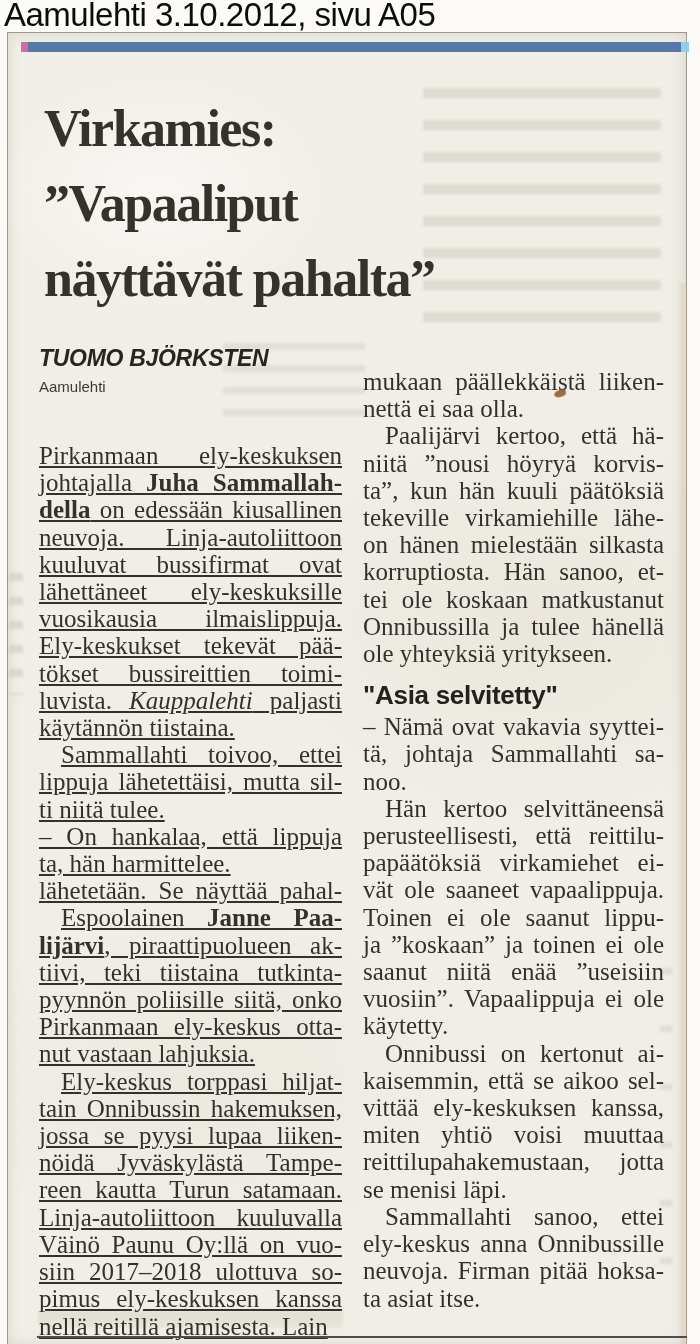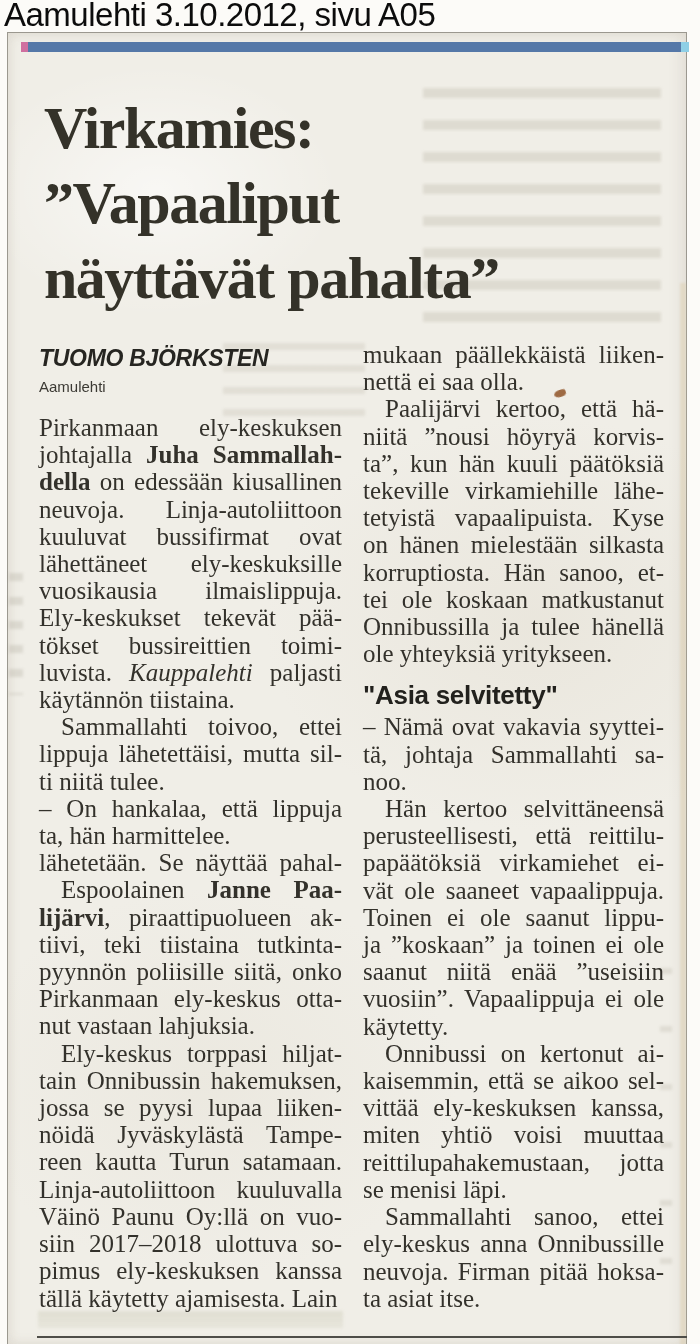--- a/index.html
+++ b/index.html
@@ -28,33 +28,33 @@
   .topbar{
     position:absolute;left:13px;top:9px;width:668px;height:10px;
     display:flex;
   }
   .topbar .tip-pink{width:7px;height:100%;}
   .topbar .bar-blue{flex:1;height:100%;}
   .topbar .tip-cyan{width:8px;height:100%;}
   .headline{
     position:absolute;left:36px;top:58px;width:618px;margin:0;
     font-family:"Liberation Serif",serif;font-weight:700;
-    font-size:60px;line-height:75px;letter-spacing:-1.5px;
+    font-size:52px;line-height:75px;letter-spacing:-1.5px;
     color:#343229;
   }
   .byline{position:absolute;left:31px;top:312px;width:300px;font-family:"Liberation Sans",sans-serif;}
   .byline .author{font-weight:700;font-size:23px;line-height:27px;color:#262521;letter-spacing:-0.3px;font-style:italic;}
   .byline .affil{font-size:15px;line-height:30px;color:#3c3a34;}
   .col{
     position:absolute;color:#33312b;
     font-size:25px;line-height:27.2px;
     font-family:"Liberation Serif",serif;
   }
-  .col-left{left:31px;top:381px;width:303px;}
-  .col-right{left:355px;top:308px;width:301px;}
+  .col-left{left:31px;top:409px;width:303px;text-decoration:underline;}
+  .col-right{left:355px;top:335px;width:301px;}
   .para{margin:0;}
   .bline{text-align:justify;text-align-last:justify;}
   .bline.last{text-align-last:left;}
   .bline.indent{text-indent:22px;}
   .subhead{
     font-family:"Liberation Sans",sans-serif;font-weight:700;
     font-size:26px;line-height:30px;margin:13px 0 3px 0;
     color:#22211d;letter-spacing:-0.3px;
   }
   .bottom-rule{position:absolute;left:29px;top:1303px;width:650px;height:2px;background:#4e4d48;}
@@ -144,34 +144,33 @@
       <div class="para">
         <div class="bline indent">Ely-keskus torppasi hiljat-</div>
         <div class="bline">tain Onnibussin hakemuksen,</div>
         <div class="bline">jossa se pyysi lupaa liiken-</div>
         <div class="bline">nöidä Jyväskylästä Tampe-</div>
         <div class="bline">reen kautta Turun satamaan.</div>
         <div class="bline">Linja-autoliittoon kuuluvalla</div>
         <div class="bline">Väinö Paunu Oy:llä on vuo-</div>
         <div class="bline">siin 2017–2018 ulottuva so-</div>
         <div class="bline">pimus ely-keskuksen kanssa</div>
-        <div class="bline last">tällä käytetty ajamisesta. Lain</div>
+        <div class="bline last">nellä reitillä ajamisesta. Lain</div>
       </div>
     </div>
   <div class="col col-right">
       <div class="para">
         <div class="bline">mukaan päällekkäistä liiken-</div>
         <div class="bline last">nettä ei saa olla.</div>
       </div>
       <div class="para">
         <div class="bline indent">Paalijärvi kertoo, että hä-</div>
         <div class="bline">niitä ”nousi höyryä korvis-</div>
         <div class="bline">ta”, kun hän kuuli päätöksiä</div>
         <div class="bline">tekeville virkamiehille lähe-</div>
-        <div class="bline">tetyistä vapaalipuista. Kyse</div>
         <div class="bline">on hänen mielestään silkasta</div>
         <div class="bline">korruptiosta. Hän sanoo, et-</div>
         <div class="bline">tei ole koskaan matkustanut</div>
         <div class="bline">Onnibussilla ja tulee hänellä</div>
         <div class="bline last">ole yhteyksiä yritykseen.</div>
       </div>
       <div class="subhead">"Asia selvitetty"</div>
       <div class="para">
         <div class="bline">– Nämä ovat vakavia syyttei-</div>
         <div class="bline">tä, johtaja Sammallahti sa-</div>

